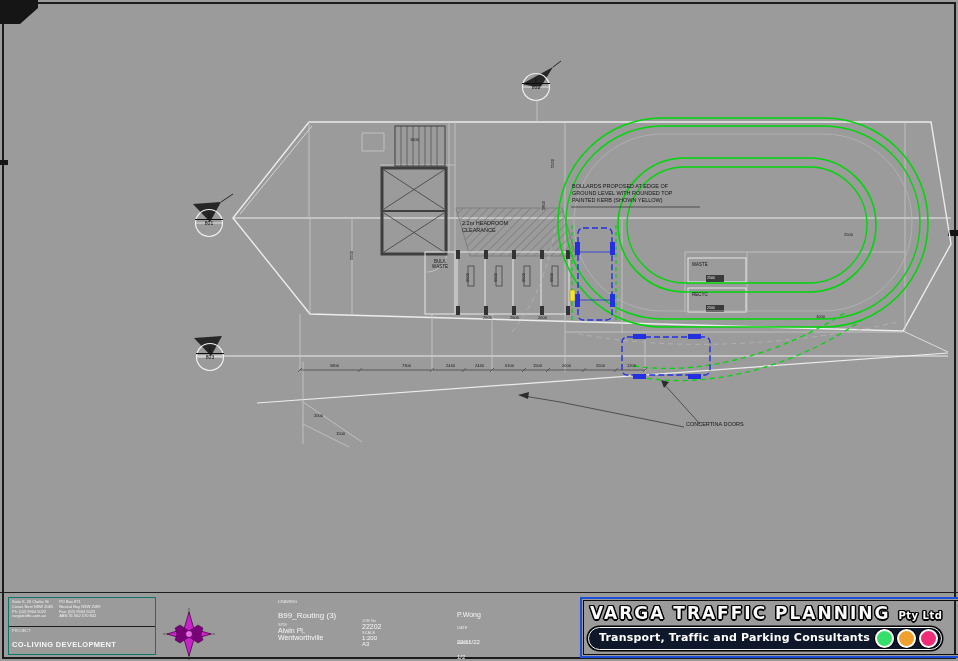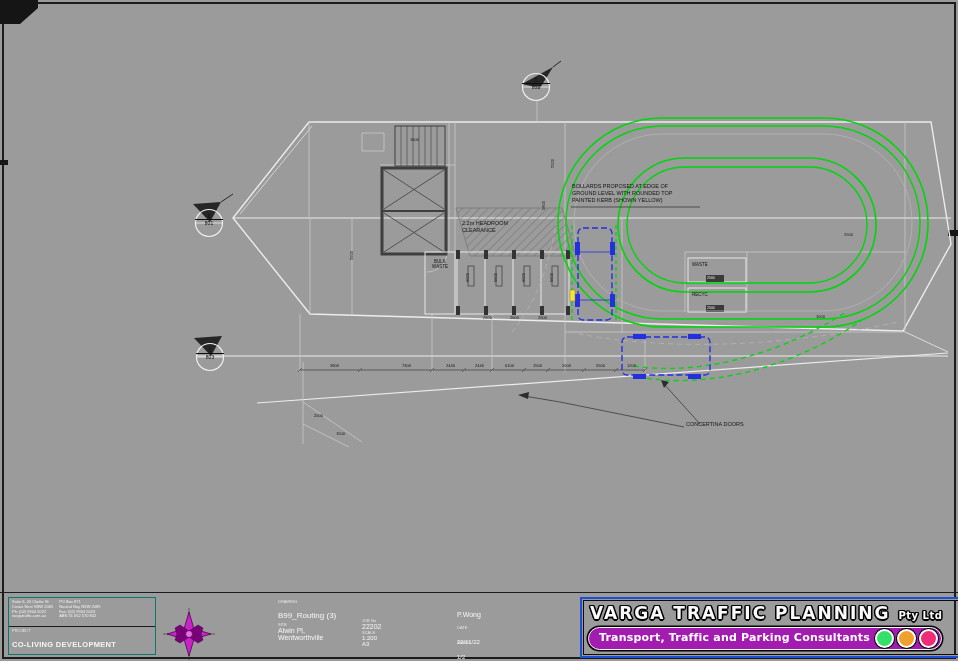--- a/index.html
+++ b/index.html
@@ -25,21 +25,21 @@
   .field{position:absolute;color:#f2f2f2;margin-left:20px;}
   .fv{font-size:7px;color:#f6f6f6;}
   .fv.big{font-size:8px;}
   .logo{position:absolute;left:580px;top:597px;width:368px;height:57px;border:2px solid #1d4ed8;
         box-shadow:inset 0 0 0 1px #9b9b9b, inset 0 0 0 2px #0d0d0d;padding-left:24px;}
   .logoname{position:absolute;left:8px;top:4px;font-family:"DejaVu Sans",sans-serif;
         font-size:17px;font-weight:800;letter-spacing:2px;color:#fafafa;
         text-shadow:-1.5px 0 #000,1.5px 0 #000,0 -1.5px #000,0 1.5px #000,
                     -1px -1px #000,1px -1px #000,-1px 1px #000,1px 1px #000;}
   .logosuffix{font-size:10px;letter-spacing:0.5px;}
-  .band{position:absolute;left:6px;top:28px;width:352px;height:21px;background:#a21caf;
+  .band{position:absolute;left:6px;top:28px;width:352px;height:21px;background:#0f172a;
         border:1.5px solid #fafafa;border-radius:12px;box-shadow:0 0 0 1.5px #050505;}
   .band .tag{position:absolute;left:10px;top:3px;font-size:11px;font-weight:bold;color:#fff;
         font-family:"DejaVu Sans",sans-serif;letter-spacing:0.2px;}
   .lights{position:absolute;right:3px;top:1px;display:flex;gap:3px;}
   .light{width:15px;height:15px;border-radius:50%;border:2px solid #fff;box-shadow:0 0 0 1px #000;}
 </style>
 </head>
 <body>
 
 <div class="sheet">

